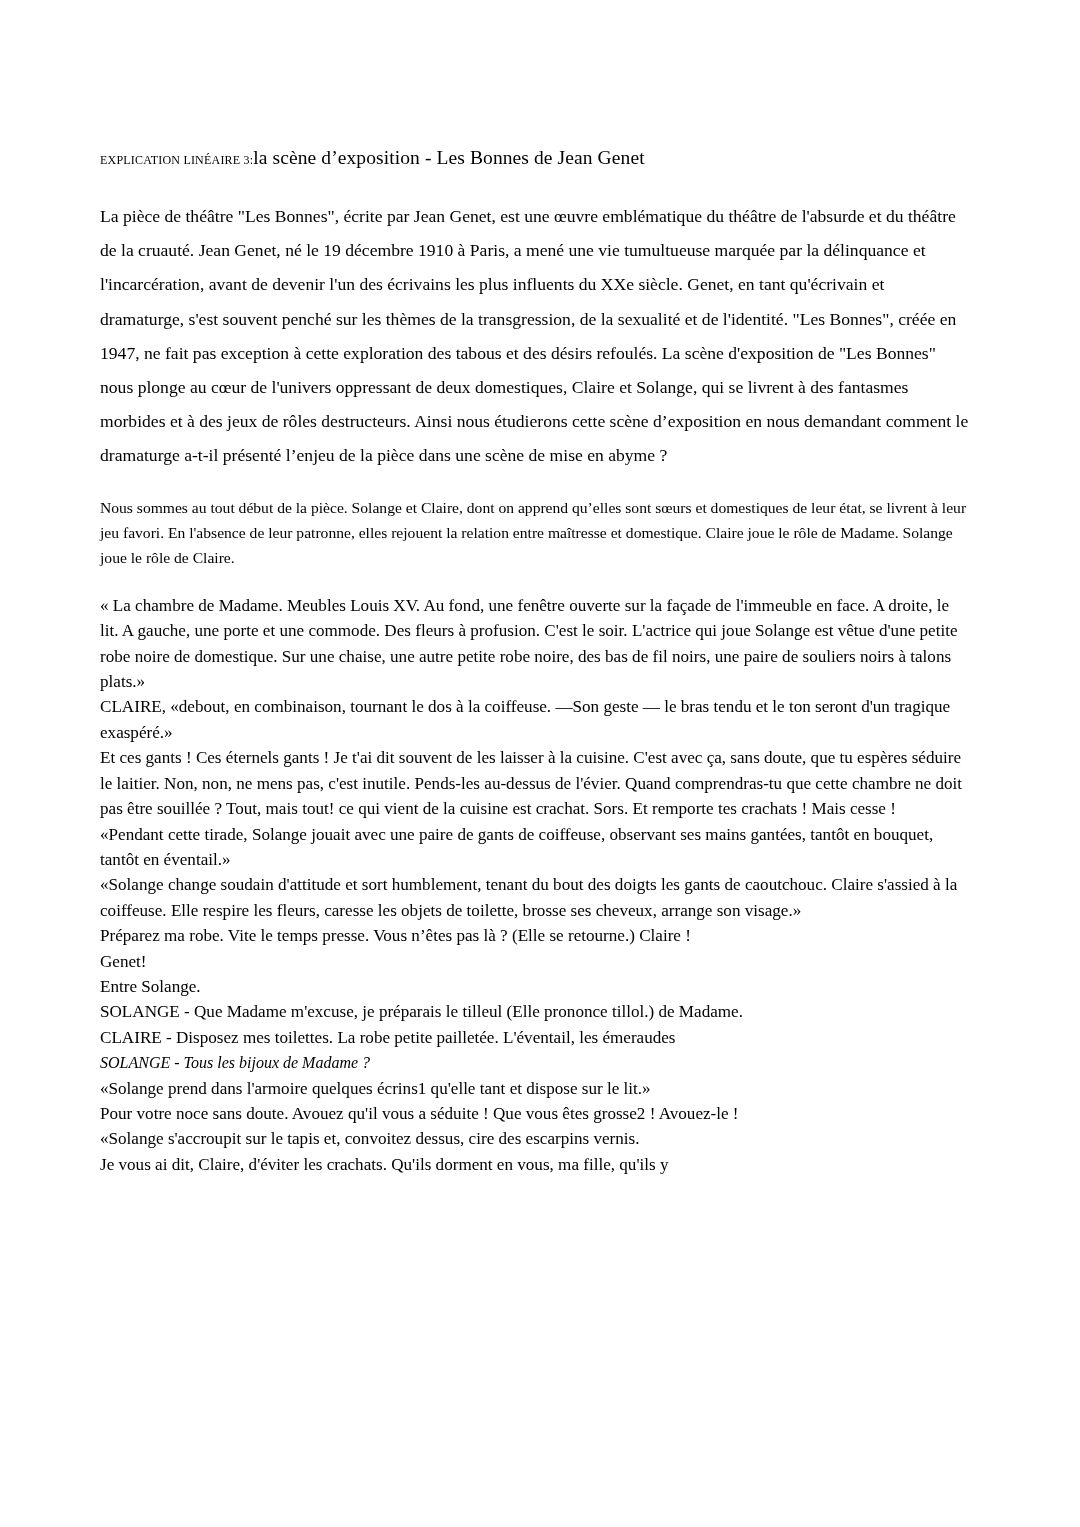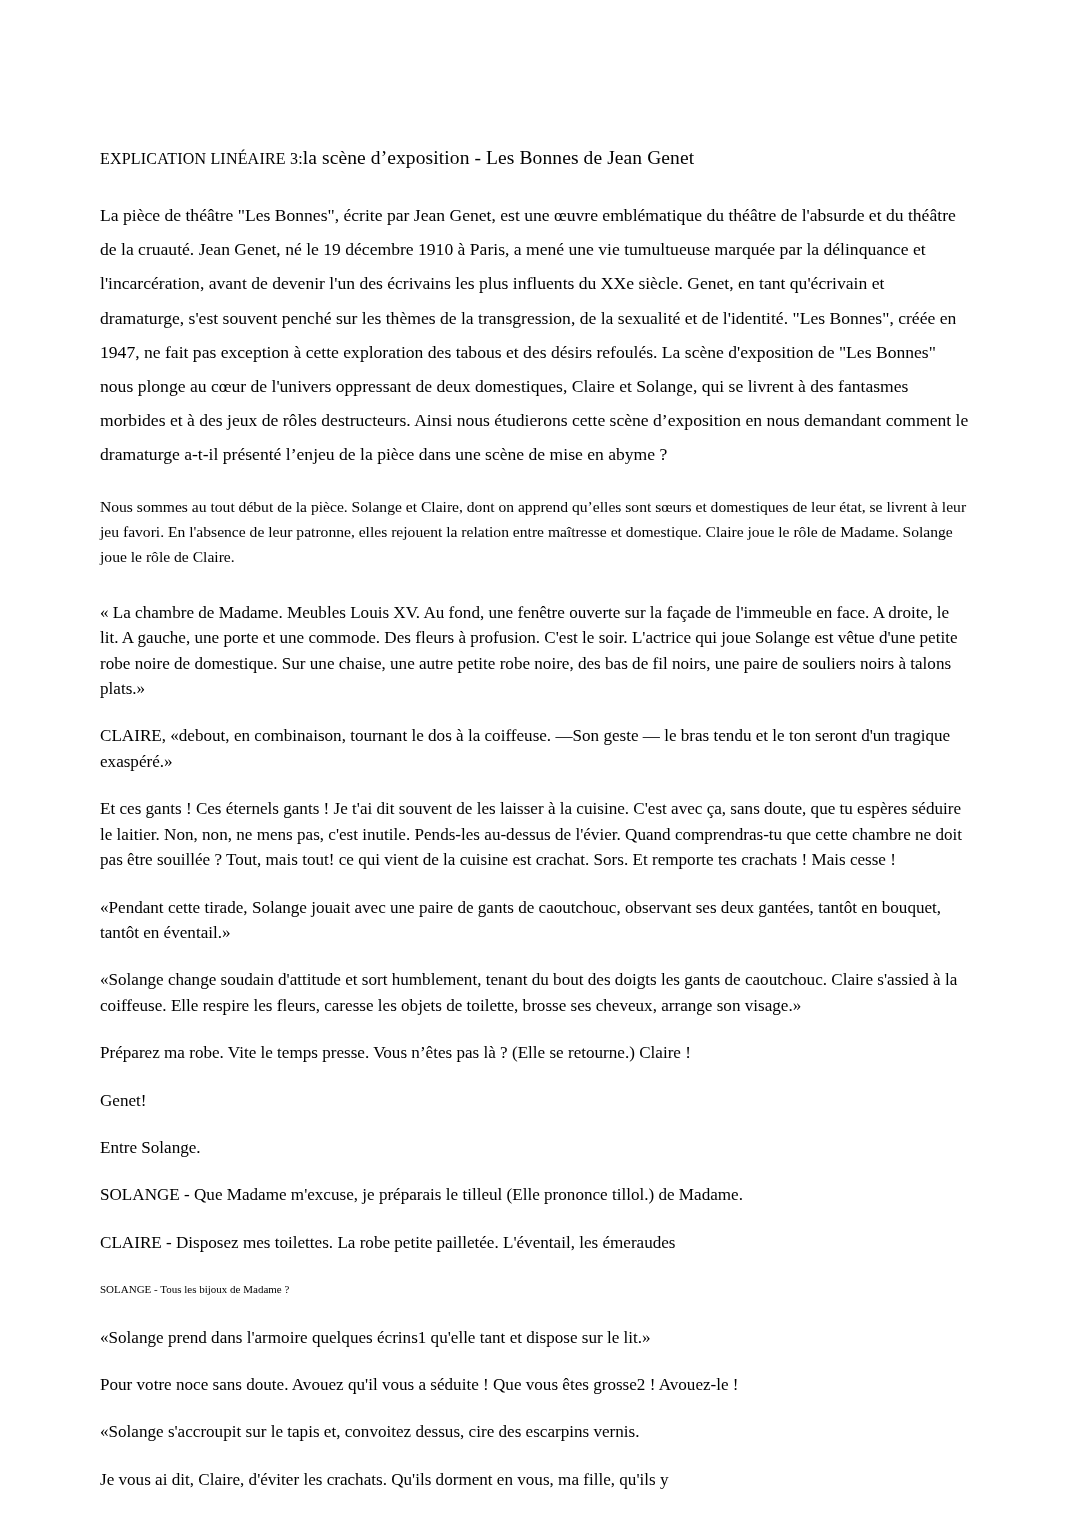--- a/index.html
+++ b/index.html
@@ -25,69 +25,69 @@
   }
   .doc-title {
     margin: 0 0 26px 0;
     font-weight: normal;
     font-size: 19.5px;
     line-height: 26px;
     letter-spacing: 0.1px;
     color: #000;
   }
   .doc-title .title-prefix {
-    font-size: 16px;
+    font-size: 12px;
     letter-spacing: 0.2px;
   }
   .intro-para {
     margin: 0 0 22px 0;
     font-size: 17.6px;
     line-height: 34.2px;
     text-align: left;
     color: #000;
     max-width: 872px;
   }
   .context-para {
-    margin: 0 0 30px 0;
+    margin: 0 0 22px 0;
     font-size: 15.6px;
     line-height: 25.4px;
     color: #000;
     max-width: 872px;
   }
   .excerpt {
     margin: 0;
     font-size: 17.1px;
     line-height: 25.4px;
     color: #000;
     max-width: 872px;
   }
   .excerpt .ex-line {
     display: block;
-    margin-top: 22px;
   }
   .excerpt .ex-line.small {
-    font-size: 11px;
+    font-size: 16px;
+    font-style: italic;
   }
 </style>
 </head>
 <body>
 
 <div class="page">
 
   <h1 class="doc-title"><span class="title-prefix">EXPLICATION LINÉAIRE 3:</span><span class="title-main">la scène d’exposition - Les Bonnes de Jean Genet</span></h1>
 
   <p class="intro-para">La pièce de théâtre "Les Bonnes", écrite par Jean Genet, est une œuvre emblématique du théâtre de l'absurde et du théâtre de la cruauté. Jean Genet, né le 19 décembre 1910 à Paris, a mené une vie tumultueuse marquée par la délinquance et l'incarcération, avant de devenir l'un des écrivains les plus influents du XXe siècle. Genet, en tant qu'écrivain et dramaturge, s'est souvent penché sur les thèmes de la transgression, de la sexualité et de l'identité. "Les Bonnes", créée en 1947, ne fait pas exception à cette exploration des tabous et des désirs refoulés. La scène d'exposition de "Les Bonnes" nous plonge au cœur de l'univers oppressant de deux domestiques, Claire et Solange, qui se livrent à des fantasmes morbides et à des jeux de rôles destructeurs. Ainsi nous étudierons cette scène d’exposition en nous demandant comment le dramaturge a-t-il présenté l’enjeu de la pièce dans une scène de mise en abyme ?</p>
 
   <p class="context-para">Nous sommes au tout début de la pièce. Solange et Claire, dont on apprend qu’elles sont sœurs et domestiques de leur état, se livrent à leur jeu favori. En l'absence de leur patronne, elles rejouent la relation entre maîtresse et domestique. Claire joue le rôle de Madame. Solange joue le rôle de Claire.</p>
 
   <div class="excerpt">
       <span class="ex-line">« La chambre de Madame. Meubles Louis XV. Au fond, une fenêtre ouverte sur la façade de l'immeuble en face. A droite, le lit. A gauche, une porte et une commode. Des fleurs à profusion. C'est le soir. L'actrice qui joue Solange est vêtue d'une petite robe noire de domestique. Sur une chaise, une autre petite robe noire, des bas de fil noirs, une paire de souliers noirs à talons plats.»</span>
       <span class="ex-line">CLAIRE, «debout, en combinaison, tournant le dos à la coiffeuse. —Son geste — le bras tendu et le ton seront d'un tragique exaspéré.»</span>
       <span class="ex-line">Et ces gants ! Ces éternels gants ! Je t'ai dit souvent de les laisser à la cuisine. C'est avec ça, sans doute, que tu espères séduire le laitier. Non, non, ne mens pas, c'est inutile. Pends-les au-dessus de l'évier. Quand comprendras-tu que cette chambre ne doit pas être souillée ? Tout, mais tout! ce qui vient de la cuisine est crachat. Sors. Et remporte tes crachats ! Mais cesse !</span>
-      <span class="ex-line">«Pendant cette tirade, Solange jouait avec une paire de gants de caoutchouc, observant ses deux gantées, tantôt en bouquet, tantôt en éventail.»</span>
+      <span class="ex-line">«Pendant cette tirade, Solange jouait avec une paire de gants de coiffeuse, observant ses mains gantées, tantôt en bouquet, tantôt en éventail.»</span>
       <span class="ex-line">«Solange change soudain d'attitude et sort humblement, tenant du bout des doigts les gants de caoutchouc. Claire s'assied à la coiffeuse. Elle respire les fleurs, caresse les objets de toilette, brosse ses cheveux, arrange son visage.»</span>
       <span class="ex-line">Préparez ma robe. Vite le temps presse. Vous n’êtes pas là ? (Elle se retourne.) Claire !</span>
       <span class="ex-line">Genet!</span>
       <span class="ex-line">Entre Solange.</span>
       <span class="ex-line">SOLANGE - Que Madame m'excuse, je préparais le tilleul (Elle prononce tillol.) de Madame.</span>
       <span class="ex-line">CLAIRE - Disposez mes toilettes. La robe petite pailletée. L'éventail, les émeraudes</span>
       <span class="ex-line small">SOLANGE - Tous les bijoux de Madame ?</span>
       <span class="ex-line">«Solange prend dans l'armoire quelques écrins1 qu'elle tant et dispose sur le lit.»</span>
       <span class="ex-line">Pour votre noce sans doute. Avouez qu'il vous a séduite ! Que vous êtes grosse2 ! Avouez-le !</span>
       <span class="ex-line">«Solange s'accroupit sur le tapis et, convoitez dessus, cire des escarpins vernis.</span>

